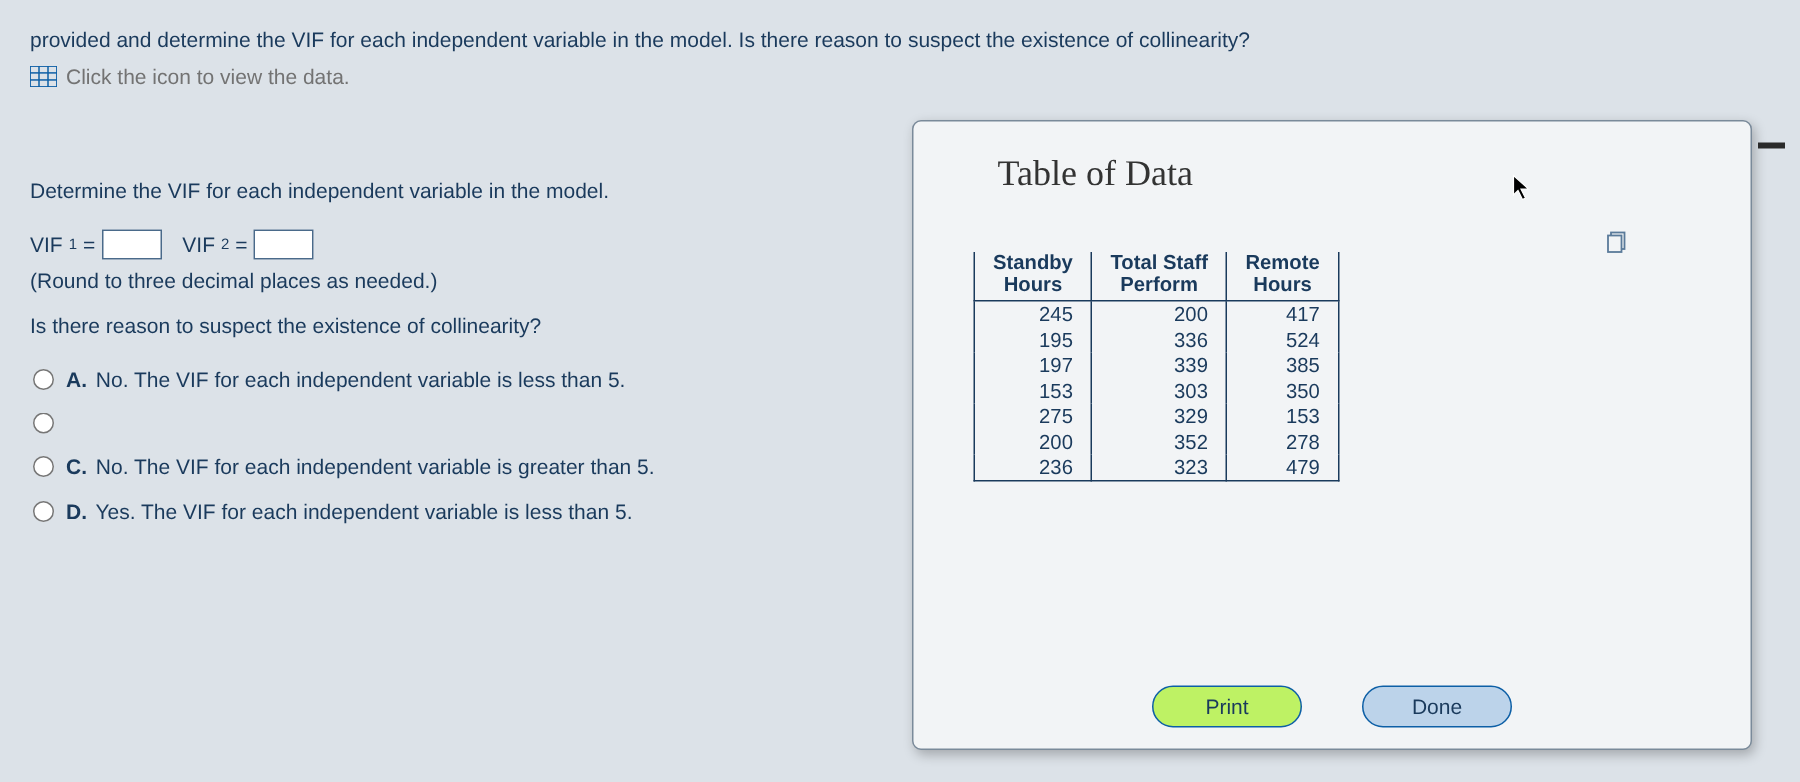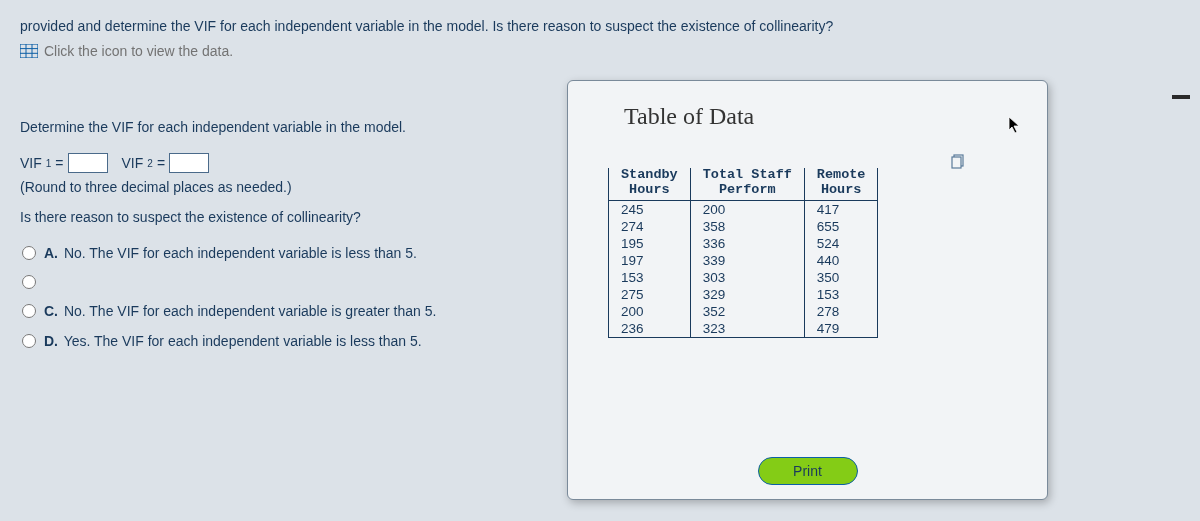--- a/index.html
+++ b/index.html
@@ -81,23 +81,23 @@
       width: 14px;
       height: 14px;
       accent-color: #1a3a5c;
     }
     .opt-letter {
       font-weight: bold;
       margin-right: 2px;
     }
     .modal {
       position: absolute;
-      left: 567px;
+      left: 608px;
       top: 80px;
-      width: 481px;
+      width: 560px;
       height: 420px;
       background: #f2f4f6;
       border: 1px solid #7a8a9a;
       border-radius: 6px;
       box-shadow: 2px 3px 8px rgba(0,0,0,0.25);
     }
     .modal-header {
       padding: 22px 0 14px 56px;
       font-family: 'Times New Roman', serif;
       font-size: 24px;
@@ -119,45 +119,44 @@
       border-collapse: collapse;
       font-size: 13.5px;
       color: #1a3a5c;
     }
     table.data th {
       font-weight: bold;
       text-align: center;
       padding: 0 12px 2px 12px;
       border-bottom: 1.5px solid #1a3a5c;
       line-height: 1.1;
-      font-family: Liberation Mono, monospace;
     }
     table.data td {
-      text-align: left;
+      text-align: right;
       padding: 1px 12px;
       white-space: nowrap;
     }
     .col-border-left { border-left: 1.5px solid #1a3a5c; }
     .col-border-right { border-right: 1.5px solid #1a3a5c; }
     table.data tr.last-row td { border-bottom: 1.5px solid #1a3a5c; }
     .modal-footer {
       position: absolute;
       bottom: 14px;
       left: 0;
       width: 100%;
       display: flex;
       justify-content: center;
       gap: 40px;
     }
     .btn {
       min-width: 100px;
       height: 28px;
       border: 1.5px solid #0d5fa6;
       border-radius: 14px;
-      background: #84cc16;
+      background: #bef264;
       color: #1a3a5c;
       font-size: 14px;
       cursor: pointer;
       display: flex;
       align-items: center;
       justify-content: center;
     }
     .btn.done {
       background: #bcd3ea;
     }
@@ -249,33 +248,28 @@
           <th class="col-border-right"><span>Remote</span><br><span>Hours</span></th>
         </tr>
       </thead>
       <tbody id="table-body">
           <tr>
             <td class="col-border-left col-border-right">245</td>
             <td class="col-border-right">200</td>
             <td class="col-border-right">417</td>
           </tr>
           <tr>
-            <td class="col-border-left col-border-right">274</td>
-            <td class="col-border-right">358</td>
-            <td class="col-border-right">655</td>
-          </tr>
-          <tr>
             <td class="col-border-left col-border-right">195</td>
             <td class="col-border-right">336</td>
             <td class="col-border-right">524</td>
           </tr>
           <tr>
             <td class="col-border-left col-border-right">197</td>
             <td class="col-border-right">339</td>
-            <td class="col-border-right">440</td>
+            <td class="col-border-right">385</td>
           </tr>
           <tr>
             <td class="col-border-left col-border-right">153</td>
             <td class="col-border-right">303</td>
             <td class="col-border-right">350</td>
           </tr>
           <tr>
             <td class="col-border-left col-border-right">275</td>
             <td class="col-border-right">329</td>
             <td class="col-border-right">153</td>
@@ -288,20 +282,21 @@
           <tr class="last-row">
             <td class="col-border-left col-border-right">236</td>
             <td class="col-border-right">323</td>
             <td class="col-border-right">479</td>
           </tr>
         </tbody>
     </table>
   </div>
   <div class="modal-footer">
     <button class="btn">Print</button>
+    <button class="btn done">Done</button>
   </div>
 </div>
 
 <div class="dash"></div>
 
 <span class="cursor">
   <svg width="14" height="18" viewBox="0 0 14 18">
       <path d="M1 1 L1 14 L4 11 L7 17 L9 16 L6 10 L11 10 Z" fill="#000" stroke="#fff" stroke-width="0.8"></path>
     </svg>
 </span>

